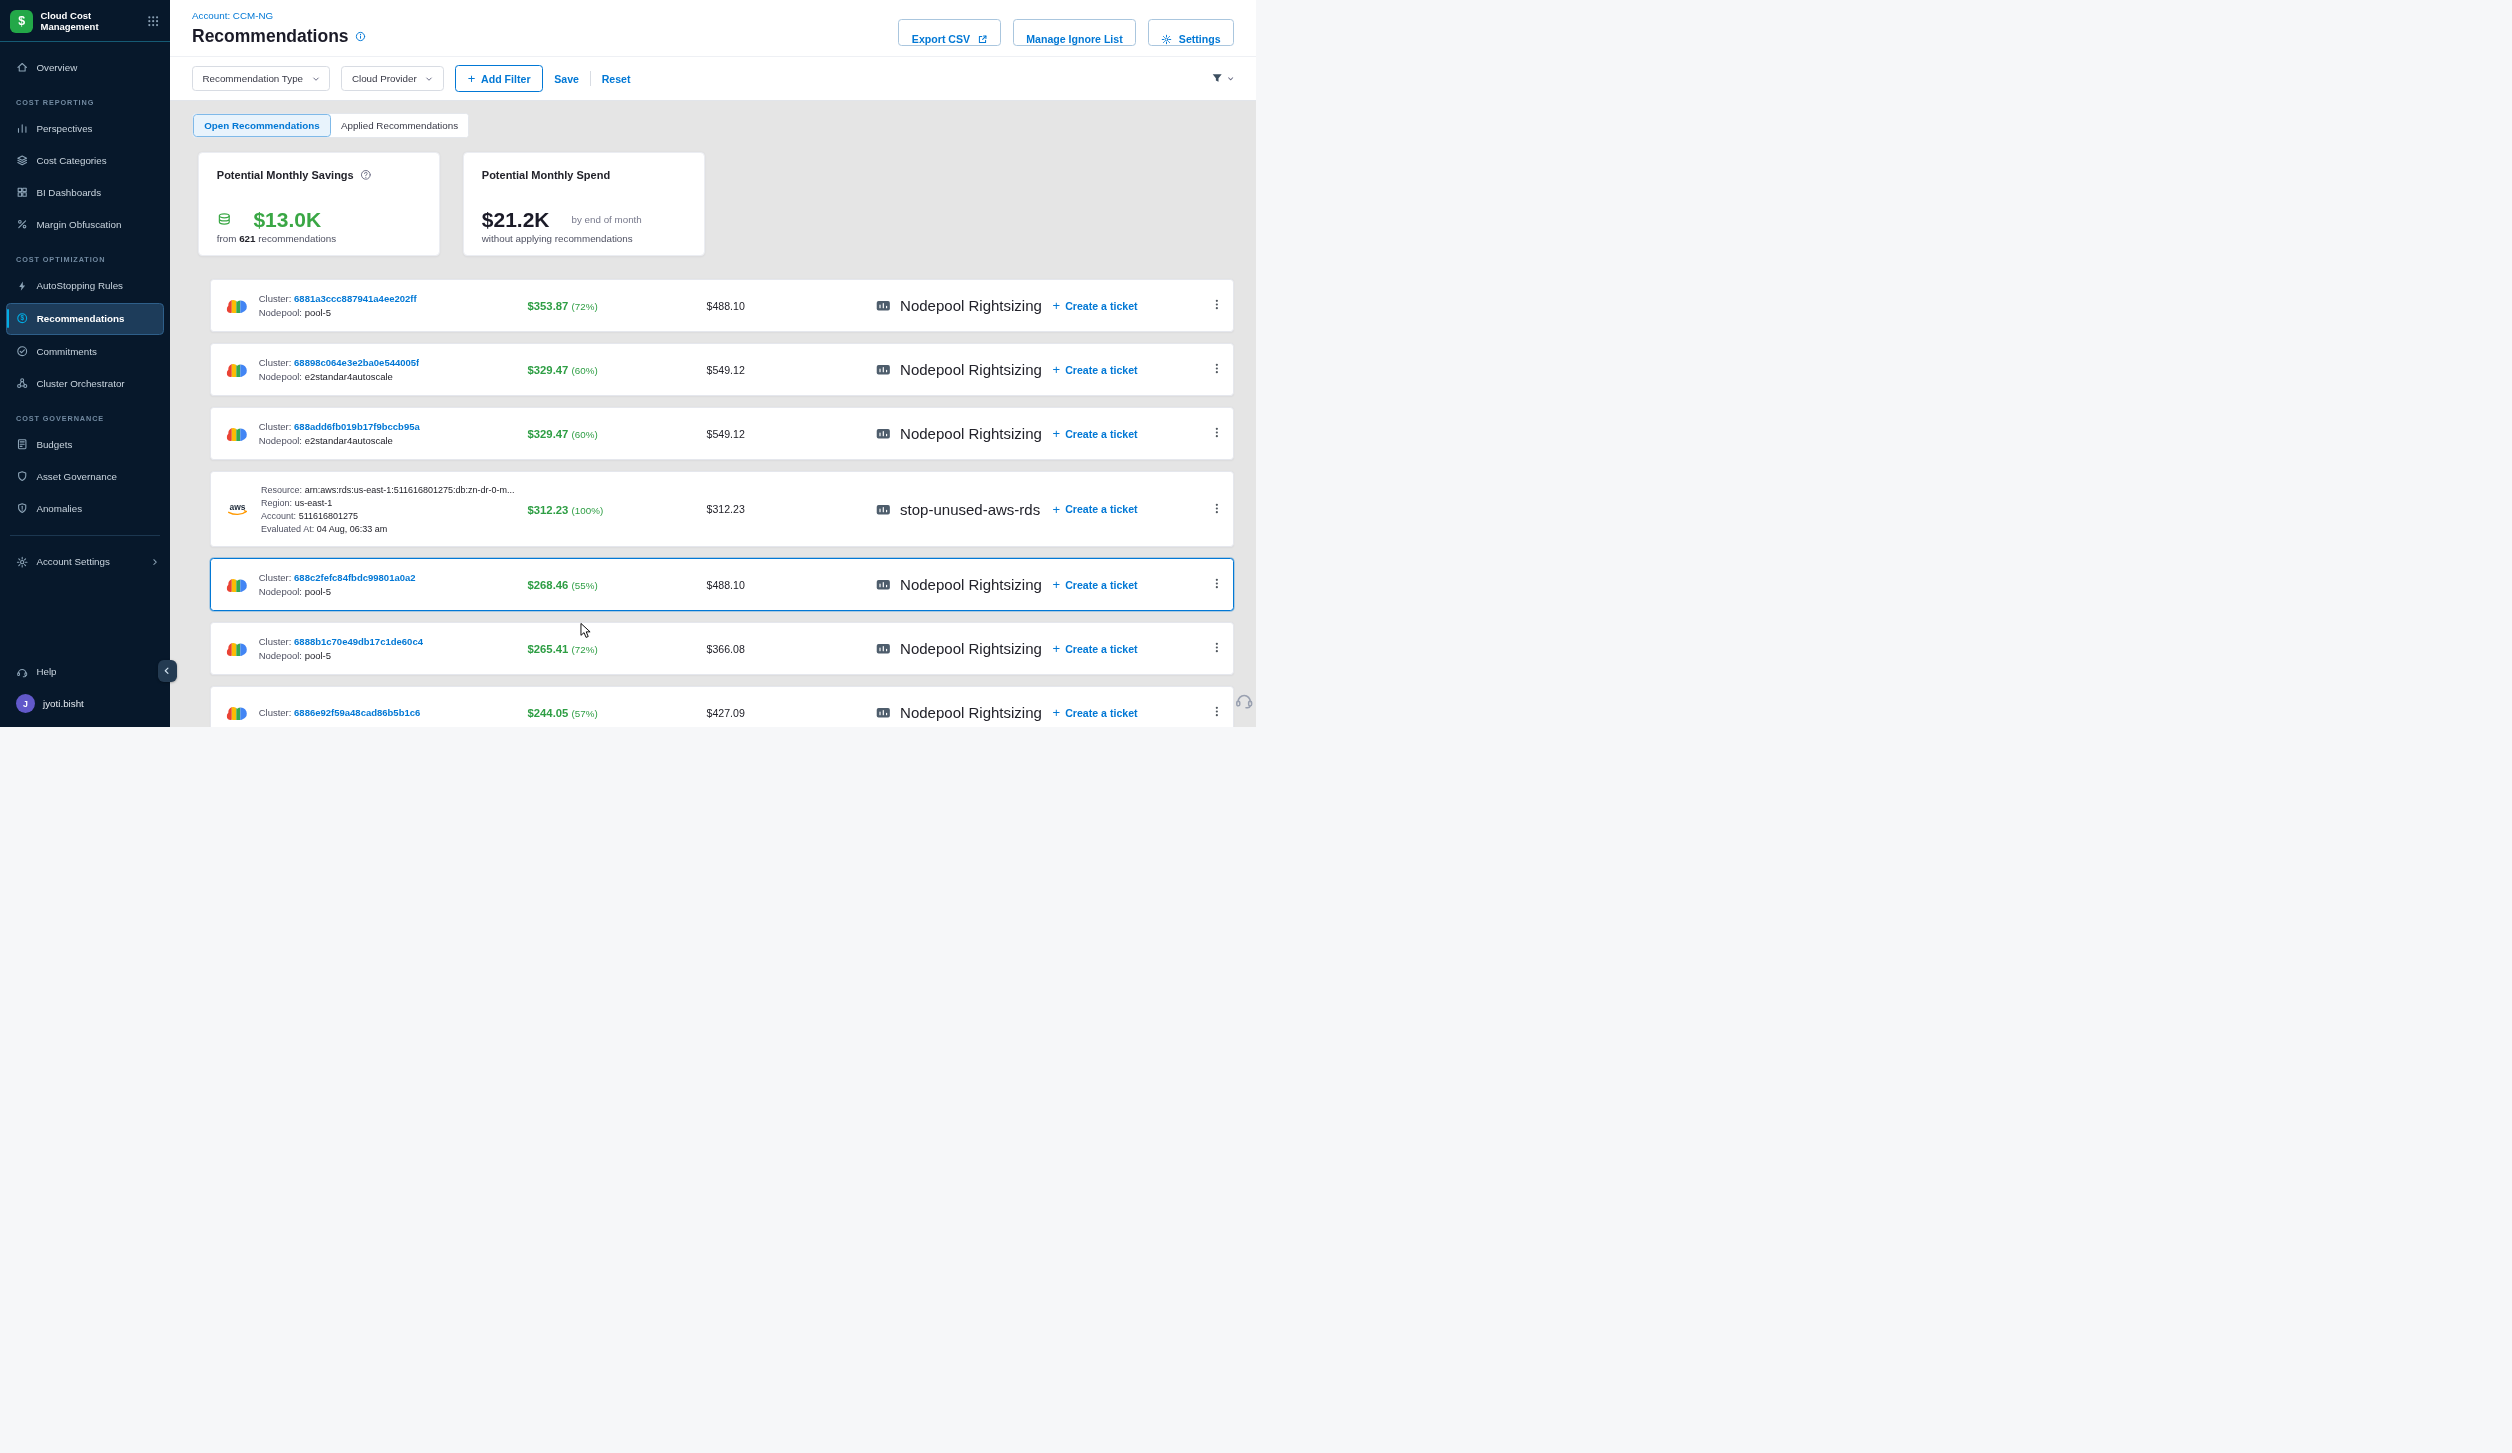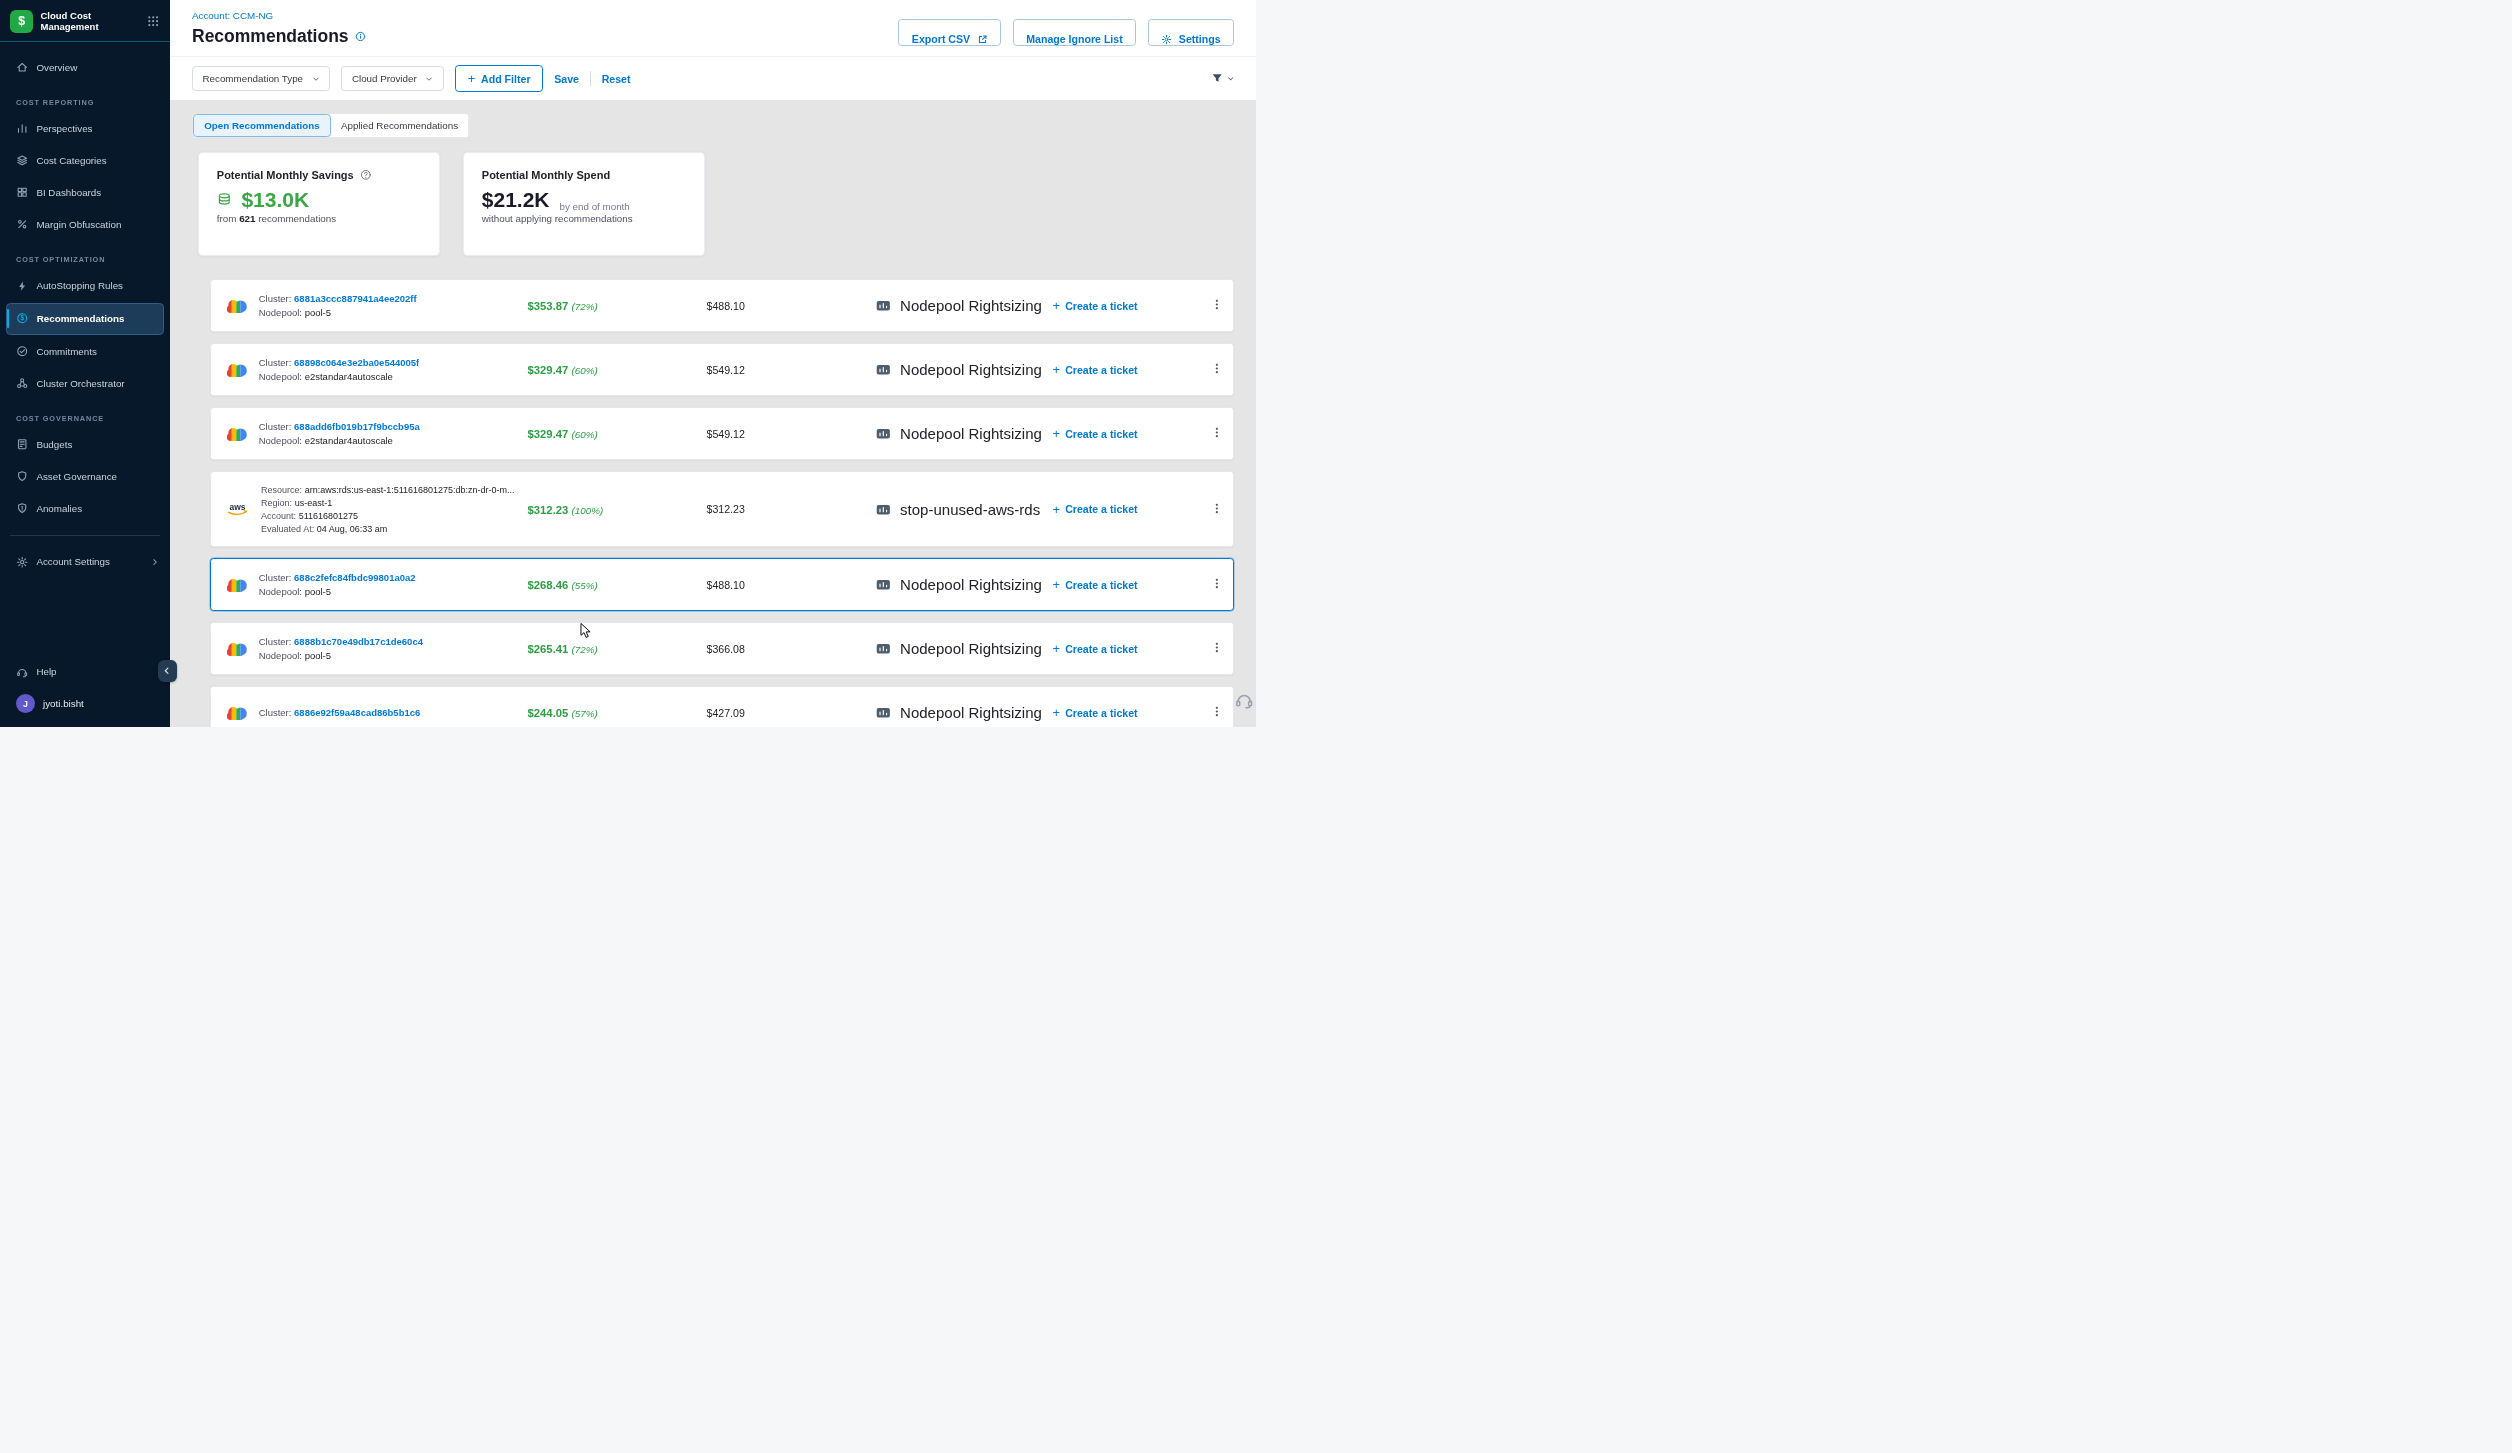--- a/index.html
+++ b/index.html
@@ -77,21 +77,21 @@
     color:#383946; cursor:pointer; background:#fff; }
   .tab.active { color:#0278d5; background:#e8f3fc; border:0.7px solid #7fb9e8;
     border-radius:3.6px; font-weight:bold; }
 
   .cards { display:flex; gap:23px; margin:14.6px 0 0 5.8px; }
   .card { background:#fff; border:0.7px solid #ebedf2; border-radius:4.4px; width:242px;
     height:104px; padding:15.3px 18px; box-shadow:0 0.7px 2.2px rgba(40,41,61,.06); }
   .card-title { font-size:11px; font-weight:bold; color:#22222a; display:flex; gap:6.6px;
     align-items:center; }
   .qmark { color:#6b6d85; }
-  .card-value-row { display:flex; align-items:flex-end; gap:10px; margin-top:7px; }
+  .card-value-row { display:flex; align-items:center; gap:22px; margin-top:27px; }
   .coins { align-self:center; color:#3aa745; }
   .big-num { font-size:21px; font-weight:bold; }
   .green { color:#3aa745; }
   .dark { color:#1b1b28; }
   .card-note { font-size:9.8px; color:#77798c; }
   .card-sub { margin-top:1px; font-size:9.8px; color:#4f5162; }
   .card-sub b { color:#22222a; }
 
   .table { margin:23px 0 0 17.5px; }
   .tgrid { display:grid; grid-template-columns:317px 179px 169px 177px 1fr 32px;
@@ -104,21 +104,21 @@
   .row.tall { min-height:76px; }
   .row.selected { border:0.7px solid #0278d5; box-shadow:0 0 0 0.7px rgba(2,120,213,.35); }
   .res-cell { display:flex; align-items:center; gap:11px; padding:7.3px 0 7.3px 14.6px; }
   .res-lines { display:flex; flex-direction:column; gap:2.9px; min-width:0; }
   .res-line { font-size:9.5px; color:#4f5162; white-space:nowrap; overflow:hidden;
     text-overflow:ellipsis; }
   .res-line .val { color:#22222a; font-weight:normal; }
   .res-line .link-val { color:#0278d5; font-weight:bold; }
   .row.tall .res-line { font-size:9px; gap:1.5px; }
   .sav-amt { color:#2e9e44; font-weight:bold; font-size:11.3px; }
-  .sav-pct { color:#2e9e44; font-size:9.8px;font-style:italic; }
+  .sav-pct { color:#2e9e44; font-size:9.8px; }
   .spend { font-size:10.6px; color:#22222a; }
   .action-cell { display:flex; align-items:center; gap:10px; font-size:15px; color:#22222a; }
   .ticket { color:#0278d5; font-weight:bold; font-size:10.6px; display:flex; gap:5.1px;
     align-items:center; }
   .kebab { color:#50575e; text-align:center; cursor:pointer; }
 
   .cursor { position:absolute; left:578px; top:622px; z-index:60; pointer-events:none; }
   .chat-float { position:absolute; left:1234px; top:690px; color:#99a0b0; z-index:60; }
 </style>
 </head>

